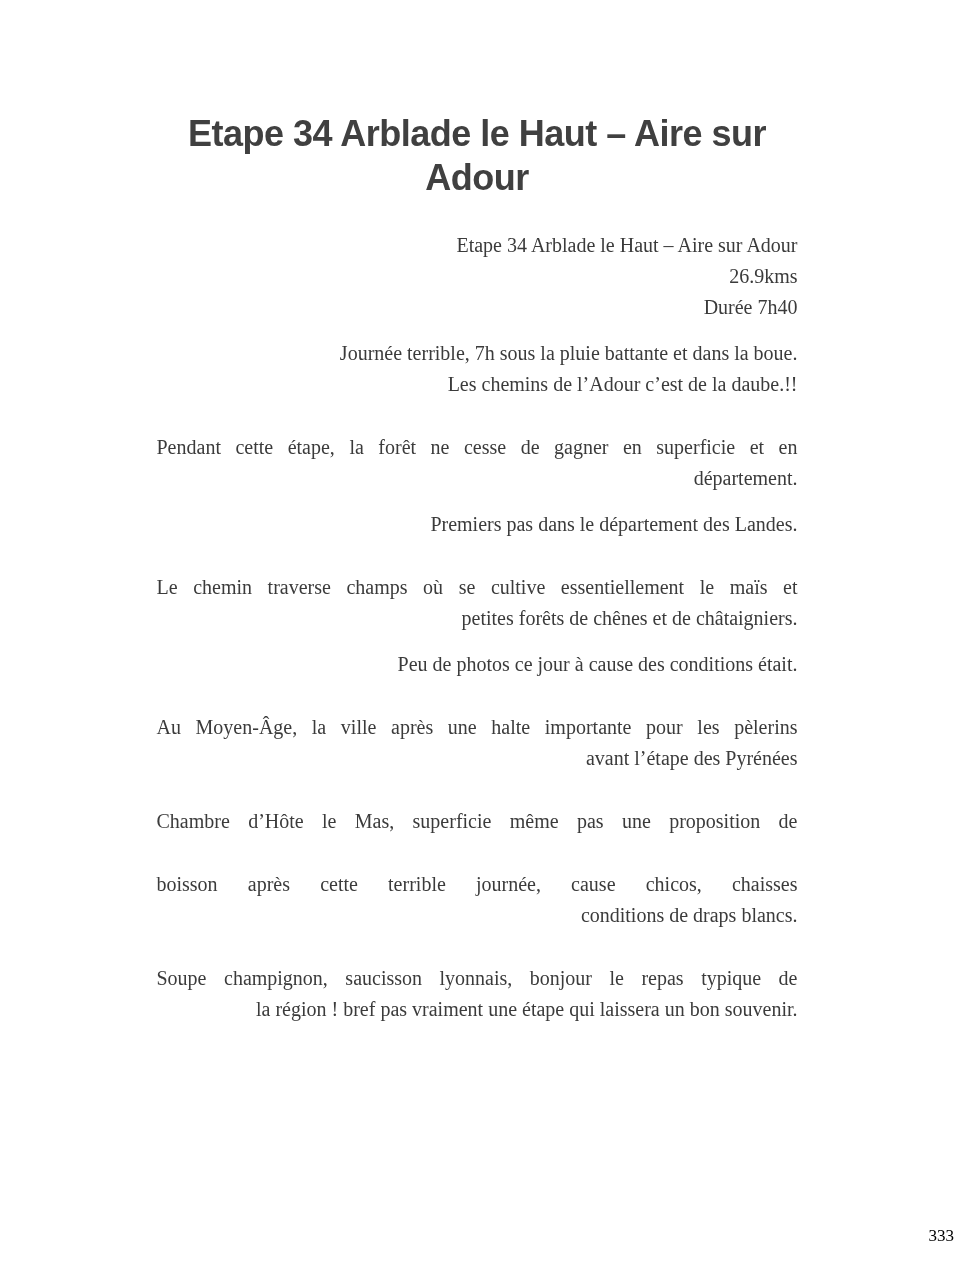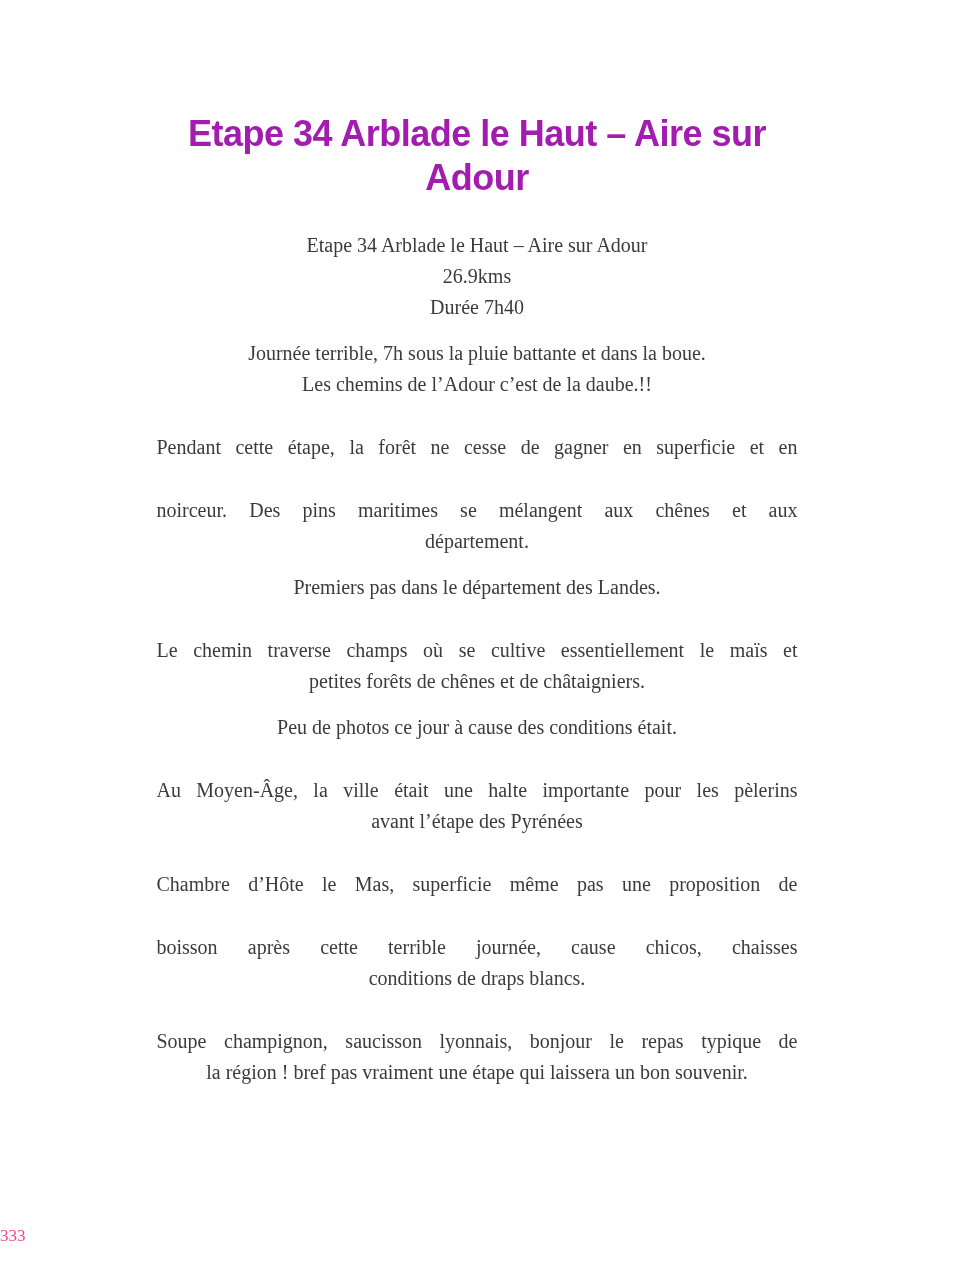--- a/index.html
+++ b/index.html
@@ -22,42 +22,42 @@
     margin: 0 auto;
     padding-top: 112px;
   }
   h1.doc-title {
     font-family: "Liberation Sans", sans-serif;
     font-weight: 700;
     font-size: 36px;
     line-height: 44px;
     letter-spacing: -0.5px;
     text-align: center;
-    color: #a21caf;
+    color: #404040;
     margin: 0 0 30px 0;
   }
   h1.doc-title .title-line { display: block; }
   p.para {
     font-size: 20px;
     line-height: 31px;
     color: #3b3b3b;
     margin: 0 0 15px 0;
     text-align: left;
   }
-  p.para .ln { display: block; text-align: center; }
+  p.para .ln { display: block; text-align: right; }
   p.para .ln.stretch { text-align: justify; text-align-last: justify; margin-top: 32px; }
   .page-number {
     position: absolute;
     bottom: 30px;
     left: 0;
     width: 100%;
-    text-align: left;
+    text-align: right;
     font-size: 17px;
     line-height: 20px;
-    color: #ec4899;
+    color: #000000;
     font-family: "Liberation Serif", serif;
   }
 </style>
 </head>
 <body>
 
 <div class="page">
   <div class="content">
 
     <h1 class="doc-title">
@@ -71,36 +71,35 @@
       <span class="ln">Durée 7h40</span>
     </p>
 
     <p class="para">
       <span class="ln">Journée terrible, 7h sous la pluie battante et dans la boue.</span>
       <span class="ln">Les chemins de l’Adour c’est de la daube.!!</span>
     </p>
 
     <p class="para">
       <span class="ln stretch">Pendant cette étape, la forêt ne cesse de gagner en superficie et en</span>
-      <span class="ln stretch">noirceur. Des pins maritimes se mélangent aux chênes et aux</span>
       <span class="ln">département.</span>
     </p>
 
     <p class="para">
       <span class="ln">Premiers pas dans le département des Landes.</span>
       <span class="ln stretch">Le chemin traverse champs où se cultive essentiellement le maïs et</span>
       <span class="ln">petites forêts de chênes et de châtaigniers.</span>
     </p>
 
     <p class="para">
       <span class="ln">Peu de photos ce jour à cause des conditions était.</span>
     </p>
 
     <p class="para">
-      <span class="ln stretch">Au Moyen-Âge, la ville était une halte importante pour les pèlerins</span>
+      <span class="ln stretch">Au Moyen-Âge, la ville après une halte importante pour les pèlerins</span>
       <span class="ln">avant l’étape des Pyrénées</span>
     </p>
 
     <p class="para">
       <span class="ln stretch">Chambre d’Hôte le Mas, superficie même pas une proposition de</span>
       <span class="ln stretch">boisson après cette terrible journée, cause chicos, chaisses</span>
       <span class="ln">conditions de draps blancs.</span>
       <span class="ln stretch">Soupe champignon, saucisson lyonnais, bonjour le repas typique de</span>
       <span class="ln">la région ! bref pas vraiment une étape qui laissera un bon souvenir.</span>
     </p>

